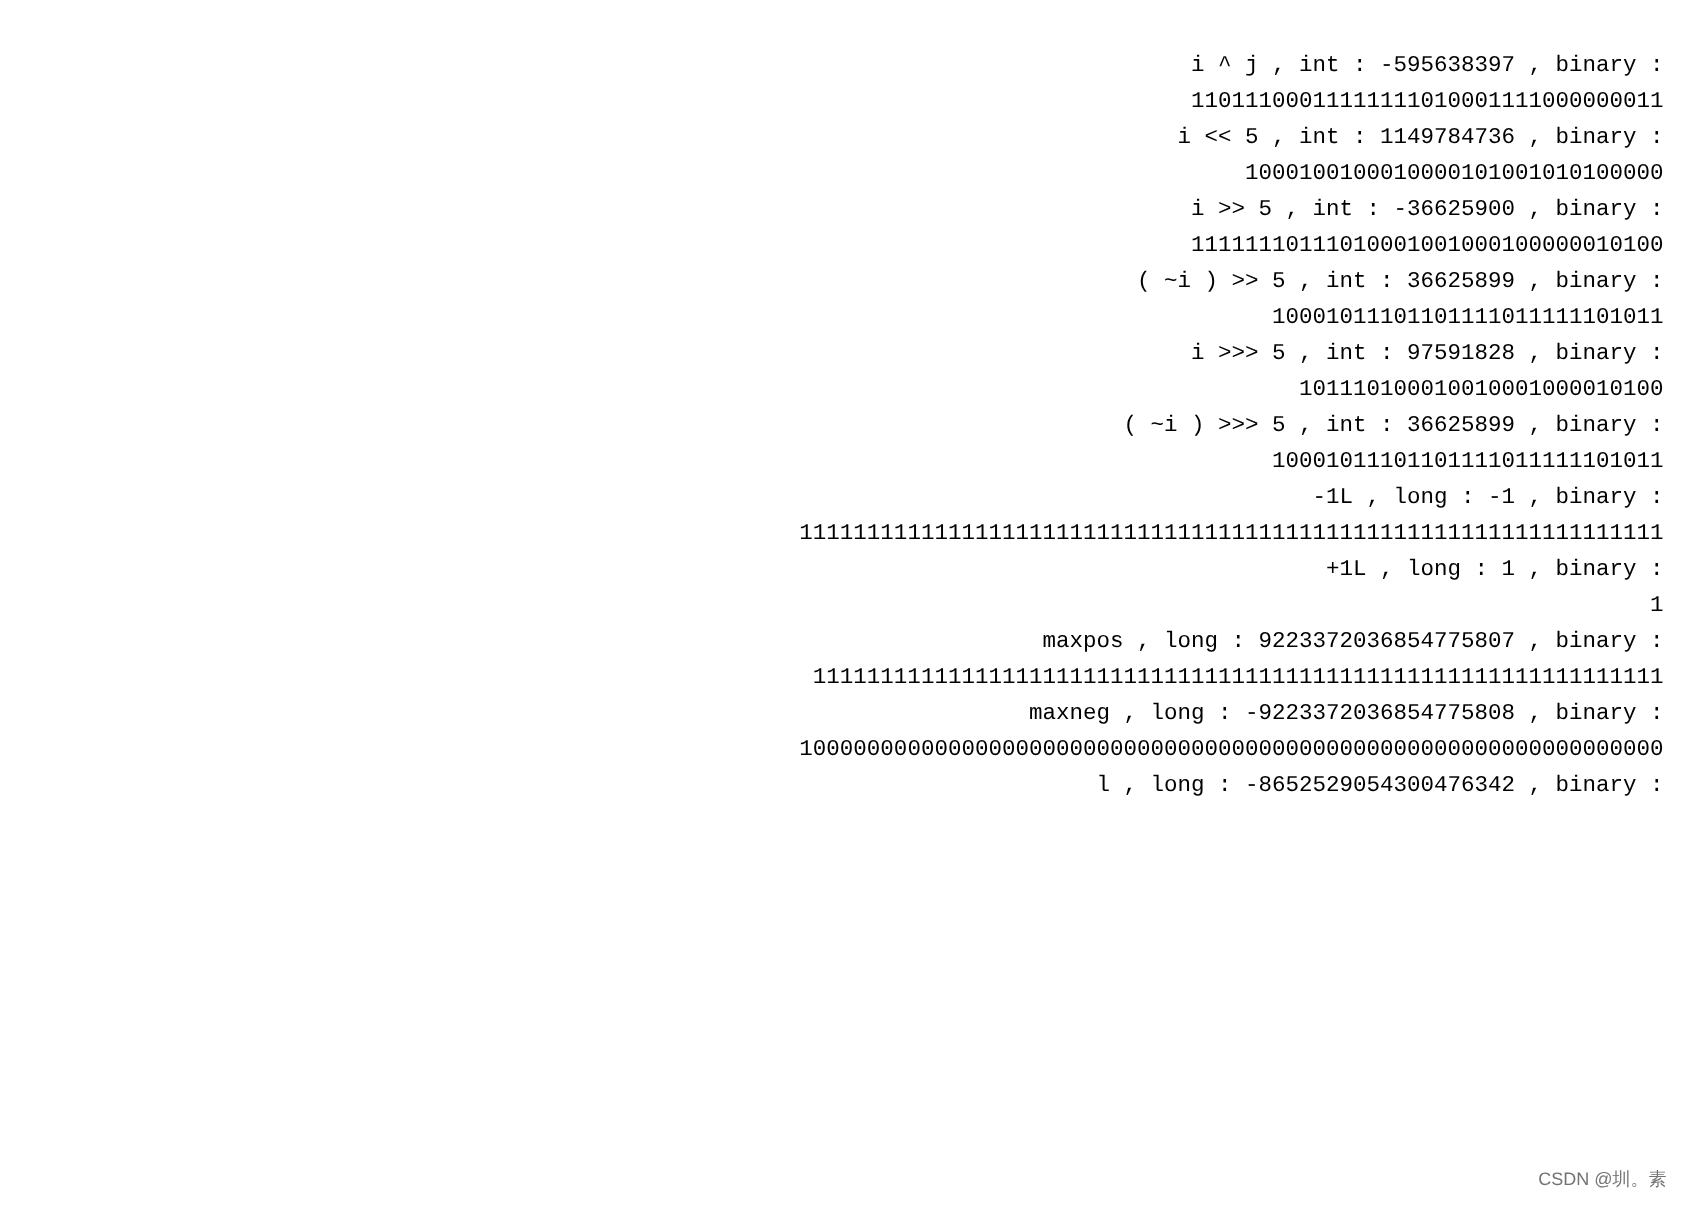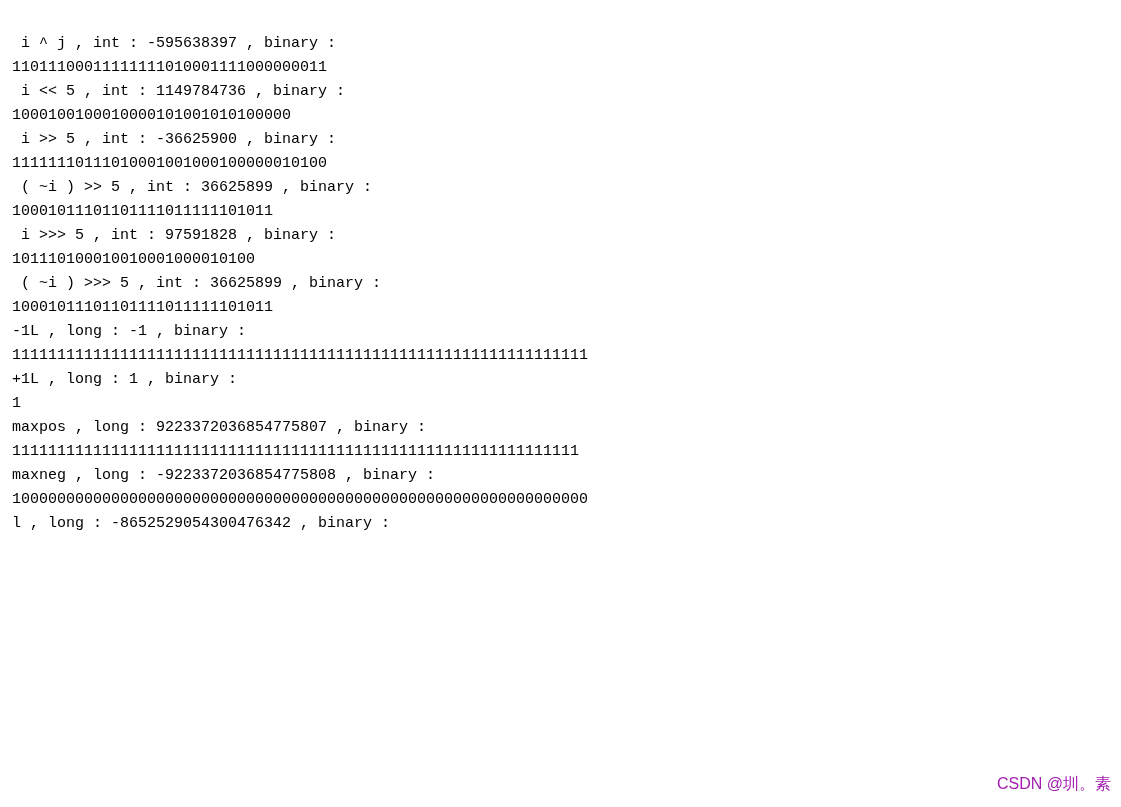--- a/index.html
+++ b/index.html
@@ -16,34 +16,35 @@
       width: 1121px;
       min-height: 807px;
       padding: 8px 12px;
       position: relative;
     }
 
     .code-block {
       line-height: 1.6;
       white-space: pre-wrap;
       word-break: break-all;
+      text-align: right;
     }
 
     .line {
       display: block;
       margin: 0;
       padding: 0;
     }
 
     .watermark {
       position: fixed;
       bottom: 12px;
       right: 10px;
-      font-size: 16px;
-      color: #a21caf;
+      font-size: 12px;
+      color: #737373;
       font-family: Arial, sans-serif;
     }
   </style>
 </head>
 <body>
 
 <div class="code-block">
 <span class="line"> i ^ j , int : -595638397 , binary :</span><span class="line">11011100011111111010001111000000011</span><span class="line"> i &lt;&lt; 5 , int : 1149784736 , binary :</span><span class="line">1000100100010000101001010100000</span><span class="line"> i &gt;&gt; 5 , int : -36625900 , binary :</span><span class="line">11111110111010001001000100000010100</span><span class="line"> ( ~i ) &gt;&gt; 5 , int : 36625899 , binary :</span><span class="line">10001011101101111011111101011</span><span class="line"> i &gt;&gt;&gt; 5 , int : 97591828 , binary :</span><span class="line">101110100010010001000010100</span><span class="line"> ( ~i ) &gt;&gt;&gt; 5 , int : 36625899 , binary :</span><span class="line">10001011101101111011111101011</span><span class="line">-1L , long : -1 , binary :</span><span class="line">1111111111111111111111111111111111111111111111111111111111111111</span><span class="line">+1L , long : 1 , binary :</span><span class="line">1</span><span class="line">maxpos , long : 9223372036854775807 , binary :</span><span class="line">111111111111111111111111111111111111111111111111111111111111111</span><span class="line">maxneg , long : -9223372036854775808 , binary :</span><span class="line">1000000000000000000000000000000000000000000000000000000000000000</span><span class="line">l , long : -8652529054300476342 , binary :</span></div>
 
 <div class="watermark">CSDN @圳。素</div>

